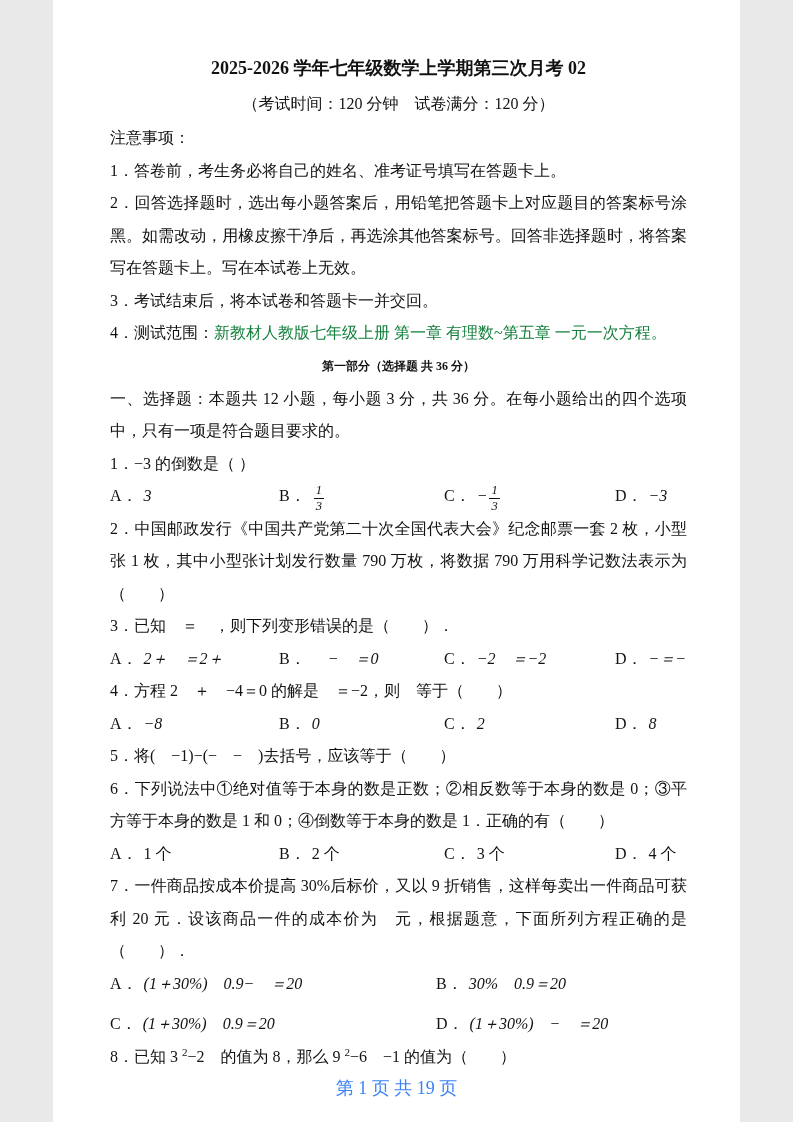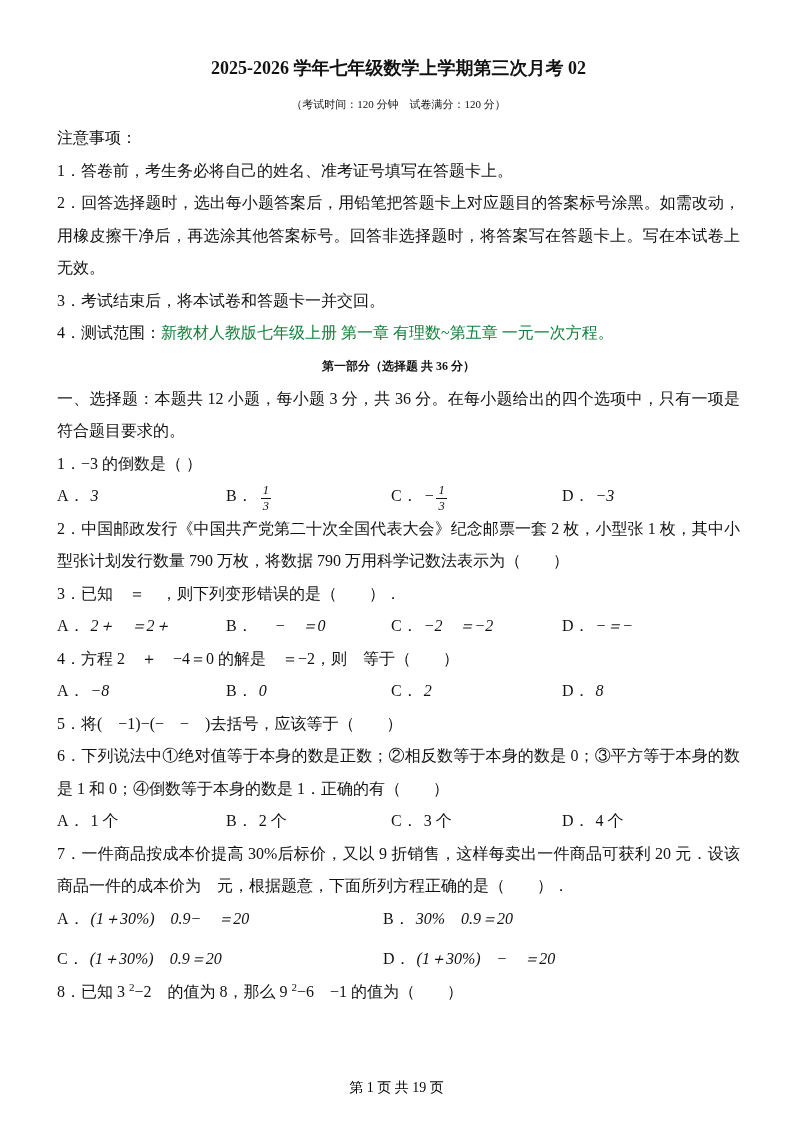--- a/index.html
+++ b/index.html
@@ -1,37 +1,37 @@
 <!DOCTYPE html>
 <html><head>
 <meta charset="utf-8">
 <style>
   html,body{margin:0;padding:0;background:#e9e9e9;}
   .page{
     position:relative;
-    width:793px;height:1122px;
+    width:687px;height:1122px;
     margin:0 auto;
     background:#ffffff;
     box-sizing:border-box;
     padding:50px 53px 0 57px;
     color:#121212;
     font-family:"Liberation Serif","DejaVu Serif",serif;
     font-size:16px;
     line-height:32.5px;
     overflow:hidden;
   }
   .title{
     text-align:center;
     font-weight:bold;
     font-size:18px;
     line-height:36px;
   }
   .subtitle{
     text-align:center;
-    font-size:11px;
+    font-size:16px;
     line-height:36px;
   }
   .para{margin:0;text-align:justify;}
   .red{color:#15803d;}
   .section-header{
     text-align:center;
     font-weight:bold;
     font-size:12px;
     line-height:33px;
   }
@@ -50,23 +50,23 @@
     vertical-align:-0.55em;
     line-height:1;
     margin:0 2px;
   }
   .frac .fn{display:block;font-style:inherit;border-bottom:1px solid #121212;padding:0 2px 1px;font-size:12.5px;line-height:13px;}
   .frac .fd{display:block;font-style:inherit;padding-top:1px;font-size:12.5px;line-height:13px;}
   .footer{
     position:absolute;
     left:0;right:0;bottom:24px;
     text-align:center;
-    font-size:14px;
+    font-size:18px;
     line-height:20px;
-    color:#000000;
+    color:#3b82f6;
   }
 </style>
 </head>
 <body>
 
 <div class="page">
 
   <div class="title">2025-2026 学年七年级数学上学期第三次月考 02</div>
 
   <div class="subtitle">（考试时间：120 分钟　试卷满分：120 分）</div>

